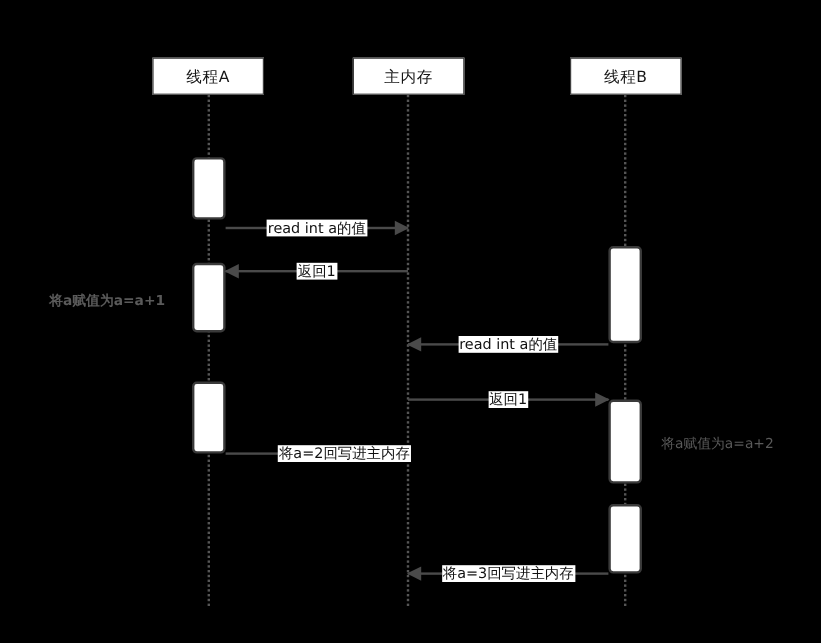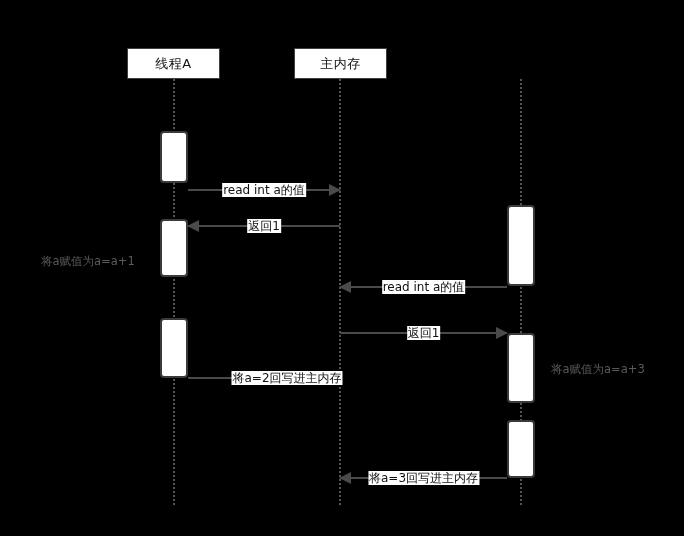--- a/index.html
+++ b/index.html
@@ -103,20 +103,23 @@
   <div class="lifeline" style="left:173px; top:79px; height:426px;"></div>
   <div class="lifeline" style="left:339px; top:79px; height:426px;"></div>
   <div class="lifeline" style="left:520px; top:79px; height:426px;"></div>
 
   <div class="participant" style="left:127px; top:48px; width:93px; height:31px;">
     <span>线程A</span>
   </div>
   <div class="participant" style="left:294px; top:48px; width:93px; height:31px;text-align:center;">
     <span>主内存</span>
   </div>
+  <div class="participant" style="left:475px; top:48px; width:93px; height:31px;">
+    <span>线程B</span>
+  </div>
 
   <div class="activation" style="left:160px; top:131px; width:28px; height:52px;"></div>
   <div class="activation" style="left:160px; top:219px; width:28px; height:58px;"></div>
   <div class="activation" style="left:160px; top:318px; width:28px; height:60px;"></div>
 
   <div class="activation" style="left:507px; top:205px; width:28px; height:81px;"></div>
   <div class="activation" style="left:507px; top:333px; width:28px; height:70px;"></div>
   <div class="activation" style="left:507px; top:420px; width:28px; height:58px;"></div>
 
   <div class="message" style="left:188px; top:189px; width:152px;">
@@ -142,16 +145,16 @@
   <div class="message" style="left:188px; top:377px; width:152px;">
     <div class="arrowhead right"></div>
     <div class="msg-label" style="left:50%;margin-left:23px;">将a=2回写进主内存</div>
   </div>
 
   <div class="message" style="left:340px; top:477px; width:167px;">
     <div class="arrowhead left"></div>
     <div class="msg-label" style="left:50%;text-align:right;">将a=3回写进主内存</div>
   </div>
 
-  <div class="note" style="left:41px; top:254px;">将a赋值为a=a+1</div>
-  <div class="note" style="left:551px; top:362px;">将a赋值为a=a+3</div>
+  <div class="note" style="left:41px; top:243px;font-weight:bold;">将a赋值为a=a+1</div>
+  <div class="note" style="left:551px; top:362px;">将a赋值为a=a+2</div>
 
 </div>
 
 </body></html>

